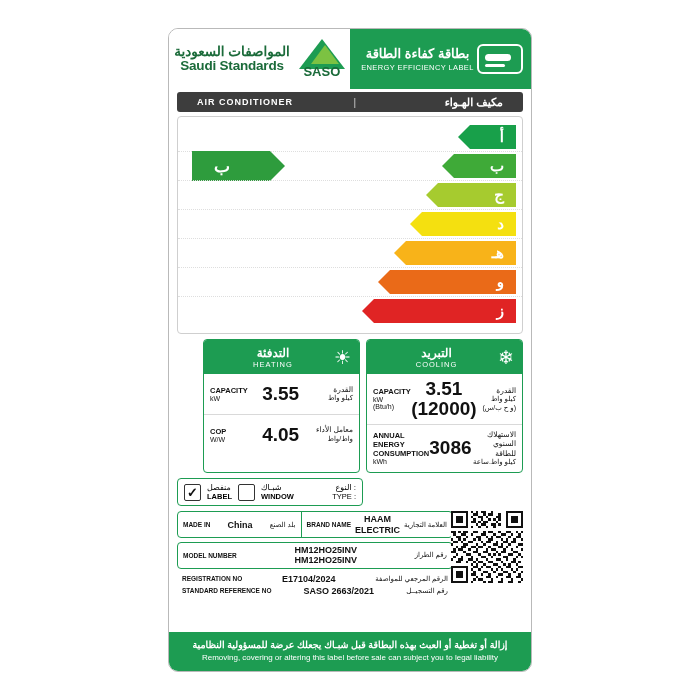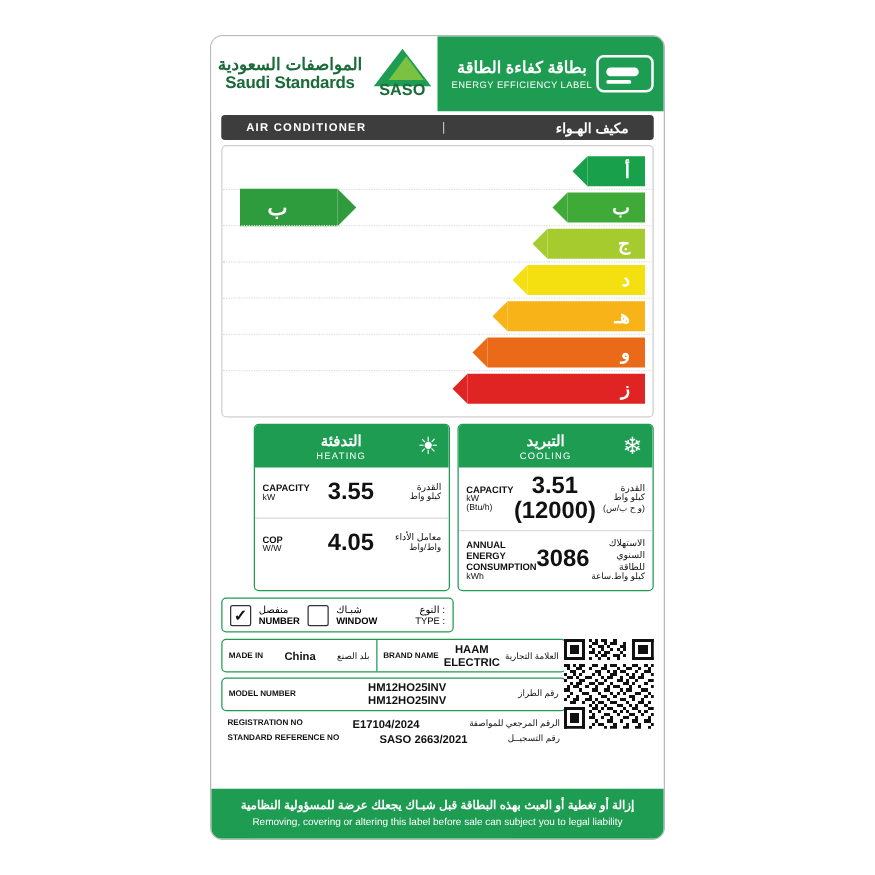--- a/index.html
+++ b/index.html
@@ -486,21 +486,21 @@
           </div>
         </div>
       </div>
     </div>
 
     <div class="typerow">
       <div class="typebox">
         <div class="chk">✓</div>
         <div class="opt">
           <div class="ar">منفصل</div>
-          <div class="en">NUMBER</div>
+          <div class="en">LABEL</div>
         </div>
         <div class="chk empty">✓</div>
         <div class="opt">
           <div class="ar">شبـاك</div>
           <div class="en">WINDOW</div>
         </div>
         <div class="typelbl">
           <div class="ar">النوع :</div>
           <div class="en">TYPE :</div>
         </div>

